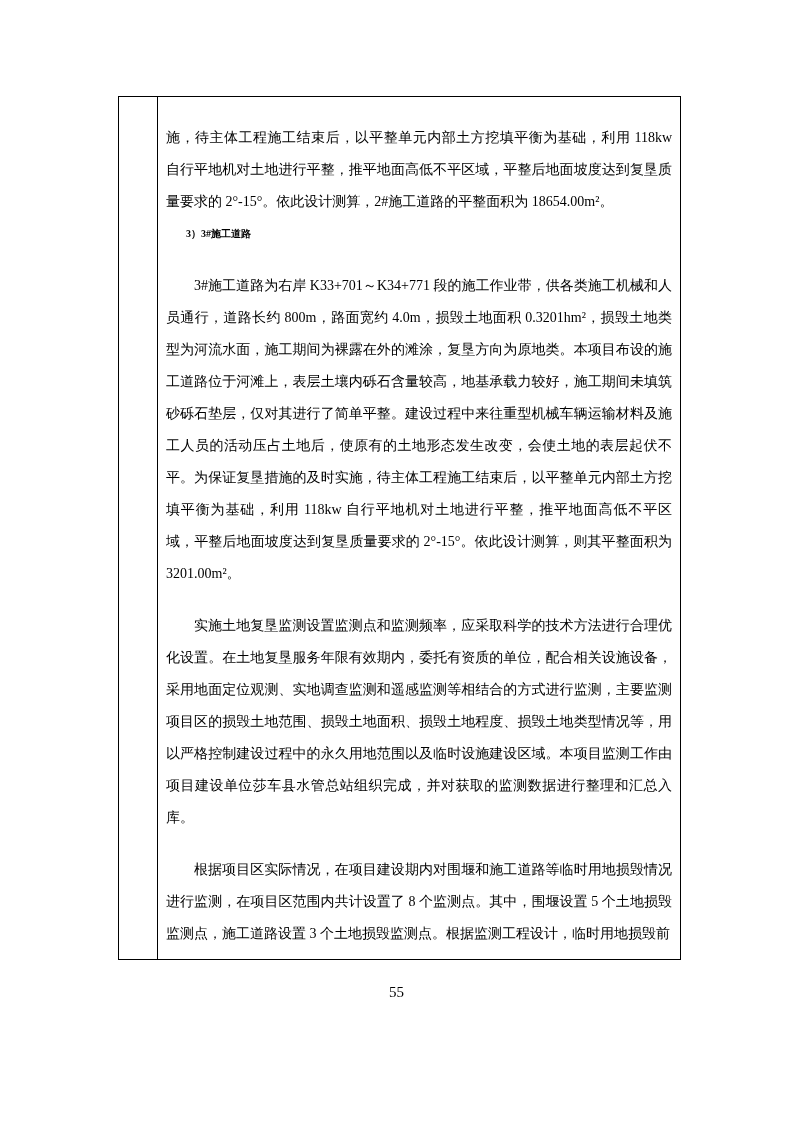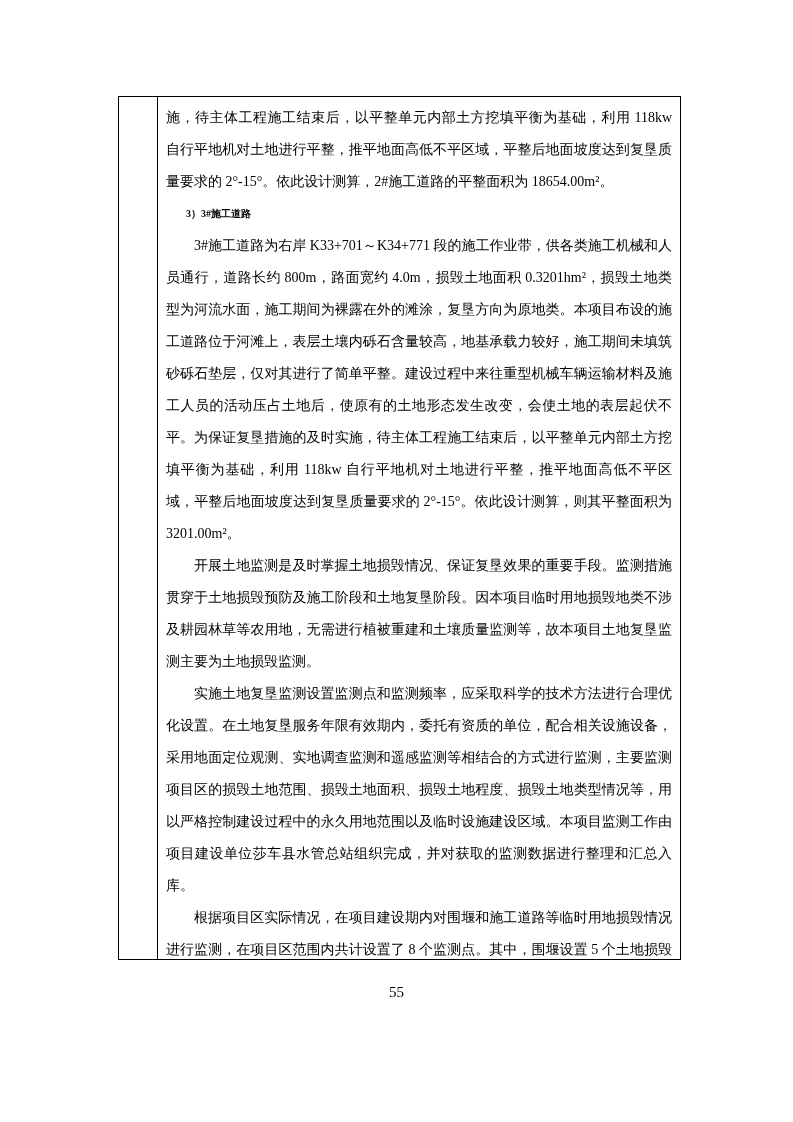--- a/index.html
+++ b/index.html
@@ -31,20 +31,21 @@
   .content-col {
     flex: 1 1 auto;
     padding: 5px 8px 0 8px;
     overflow: hidden;
   }
   .para {
     font-size: 14px;
     line-height: 32px;
     text-align: justify;
     text-indent: 2em;
+    margin-top: 20px;
   }
   .para.no-indent { text-indent: 0; }
   .heading {
     font-size: 10px;
     line-height: 32px;
     font-weight: bold;
     text-align: left;
   }
   .heading.indented { text-indent: 2em; }
   .page-number {
@@ -60,21 +61,20 @@
 <body>
 
 <div class="page">
 
   <div class="doc-table">
     <div class="stub-col"></div>
     <div class="content-col">
       <p class="para no-indent">施，待主体工程施工结束后，以平整单元内部土方挖填平衡为基础，利用 118kw 自行平地机对土地进行平整，推平地面高低不平区域，平整后地面坡度达到复垦质量要求的 2°-15°。依此设计测算，2#施工道路的平整面积为 18654.00m²。</p>
       <p class="heading indented">3）3#施工道路</p>
       <p class="para">3#施工道路为右岸 K33+701～K34+771 段的施工作业带，供各类施工机械和人员通行，道路长约 800m，路面宽约 4.0m，损毁土地面积 0.3201hm²，损毁土地类型为河流水面，施工期间为裸露在外的滩涂，复垦方向为原地类。本项目布设的施工道路位于河滩上，表层土壤内砾石含量较高，地基承载力较好，施工期间未填筑砂砾石垫层，仅对其进行了简单平整。建设过程中来往重型机械车辆运输材料及施工人员的活动压占土地后，使原有的土地形态发生改变，会使土地的表层起伏不平。为保证复垦措施的及时实施，待主体工程施工结束后，以平整单元内部土方挖填平衡为基础，利用 118kw 自行平地机对土地进行平整，推平地面高低不平区域，平整后地面坡度达到复垦质量要求的 2°-15°。依此设计测算，则其平整面积为 3201.00m²。</p>
-      <p class="para">开展土地监测是及时掌握土地损毁情况、保证复垦效果的重要手段。监测措施贯穿于土地损毁预防及施工阶段和土地复垦阶段。因本项目临时用地损毁地类不涉及耕园林草等农用地，无需进行植被重建和土壤质量监测等，故本项目土地复垦监测主要为土地损毁监测。</p>
       <p class="para">实施土地复垦监测设置监测点和监测频率，应采取科学的技术方法进行合理优化设置。在土地复垦服务年限有效期内，委托有资质的单位，配合相关设施设备，采用地面定位观测、实地调查监测和遥感监测等相结合的方式进行监测，主要监测项目区的损毁土地范围、损毁土地面积、损毁土地程度、损毁土地类型情况等，用以严格控制建设过程中的永久用地范围以及临时设施建设区域。本项目监测工作由项目建设单位莎车县水管总站组织完成，并对获取的监测数据进行整理和汇总入库。</p>
       <p class="para">根据项目区实际情况，在项目建设期内对围堰和施工道路等临时用地损毁情况进行监测，在项目区范围内共计设置了 8 个监测点。其中，围堰设置 5 个土地损毁监测点，施工道路设置 3 个土地损毁监测点。根据监测工程设计，临时用地损毁前</p>
     </div>
   </div>
 
   <div class="page-number">55</div>
 
 </div>
 
 </body></html>

